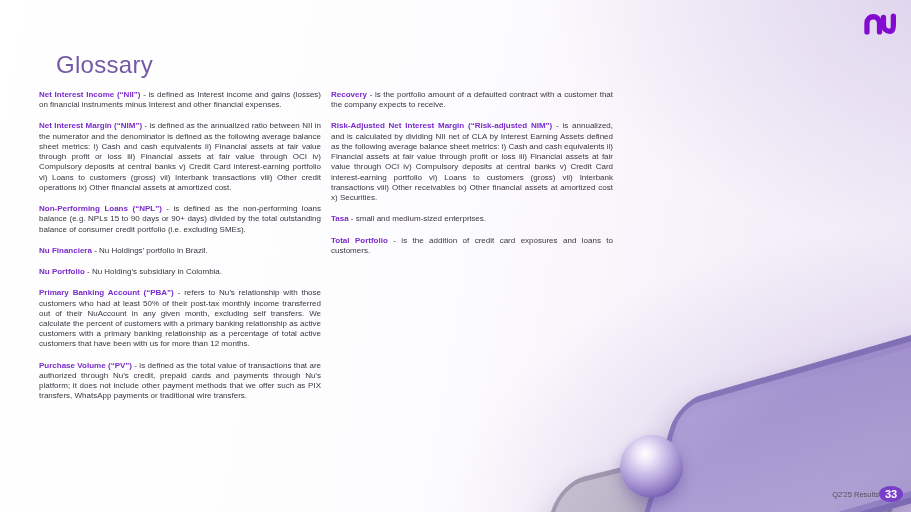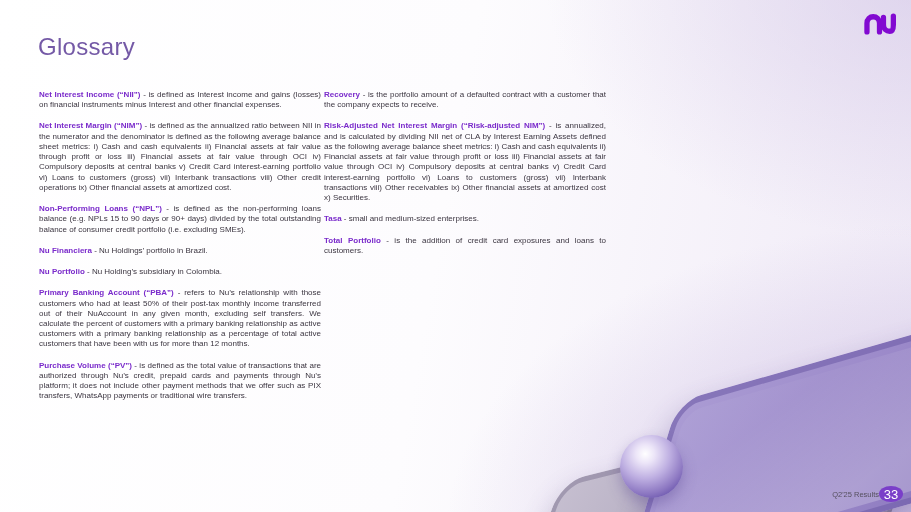--- a/index.html
+++ b/index.html
@@ -17,25 +17,25 @@
   }
   .slide{
     position:absolute;inset:0;overflow:hidden;
     background:
       radial-gradient(ellipse 620px 420px at 102% -4%, rgba(206,192,228,0.55), rgba(206,192,228,0) 62%),
       radial-gradient(ellipse 760px 470px at 104% 104%, rgba(198,182,224,0.8), rgba(198,182,224,0) 66%),
       linear-gradient(100deg,#ffffff 0%,#fdfcfe 48%,#efe9f6 100%);
   }
   .logo{position:absolute;top:13px;right:15px;}
   .title{
-    position:absolute;left:38px;top:33px;margin:0;
+    position:absolute;left:38px;top:33px;margin:18px;
     font-size:24px;font-weight:400;letter-spacing:0.3px;
     color:var(--title-color);
   }
-  .glossary{position:absolute;left:39px;top:90px;display:flex;gap:3px;}
+  .glossary{position:absolute;left:39px;top:90px;display:flex;gap:10px;}
   .col{width:282px;}
   .entry{
     margin:0 0 11px 0;
     font-size:8px;line-height:1.28;
     text-align:justify;
     color:var(--body-color);
   }
   .term{font-weight:bold;color:var(--term-color);}
   
   .card{position:absolute;border-radius:24px;}
@@ -61,21 +61,21 @@
     box-shadow:0 7px 14px rgba(80,60,140,0.35);
   }
   .footer{
     position:absolute;right:8px;bottom:10px;z-index:10;
     display:flex;align-items:center;
   }
   .footer-label{font-size:7.5px;color:#56505F;}
   .badge{
     width:24px;height:16px;border-radius:50%;
     background:var(--badge-color);color:#fff;
-    font-size:13px;font-weight:normal;
+    font-size:11px;font-weight:bold;
     display:flex;align-items:center;justify-content:center;
   }
 </style>
 </head>
 <body>
 
 <div class="slide">
 
   <svg class="logo" width="33" height="22" viewBox="0 0 50 32" aria-hidden="true">
     <g fill="none" stroke-width="8" stroke-linecap="round" class="logo-strokes">

